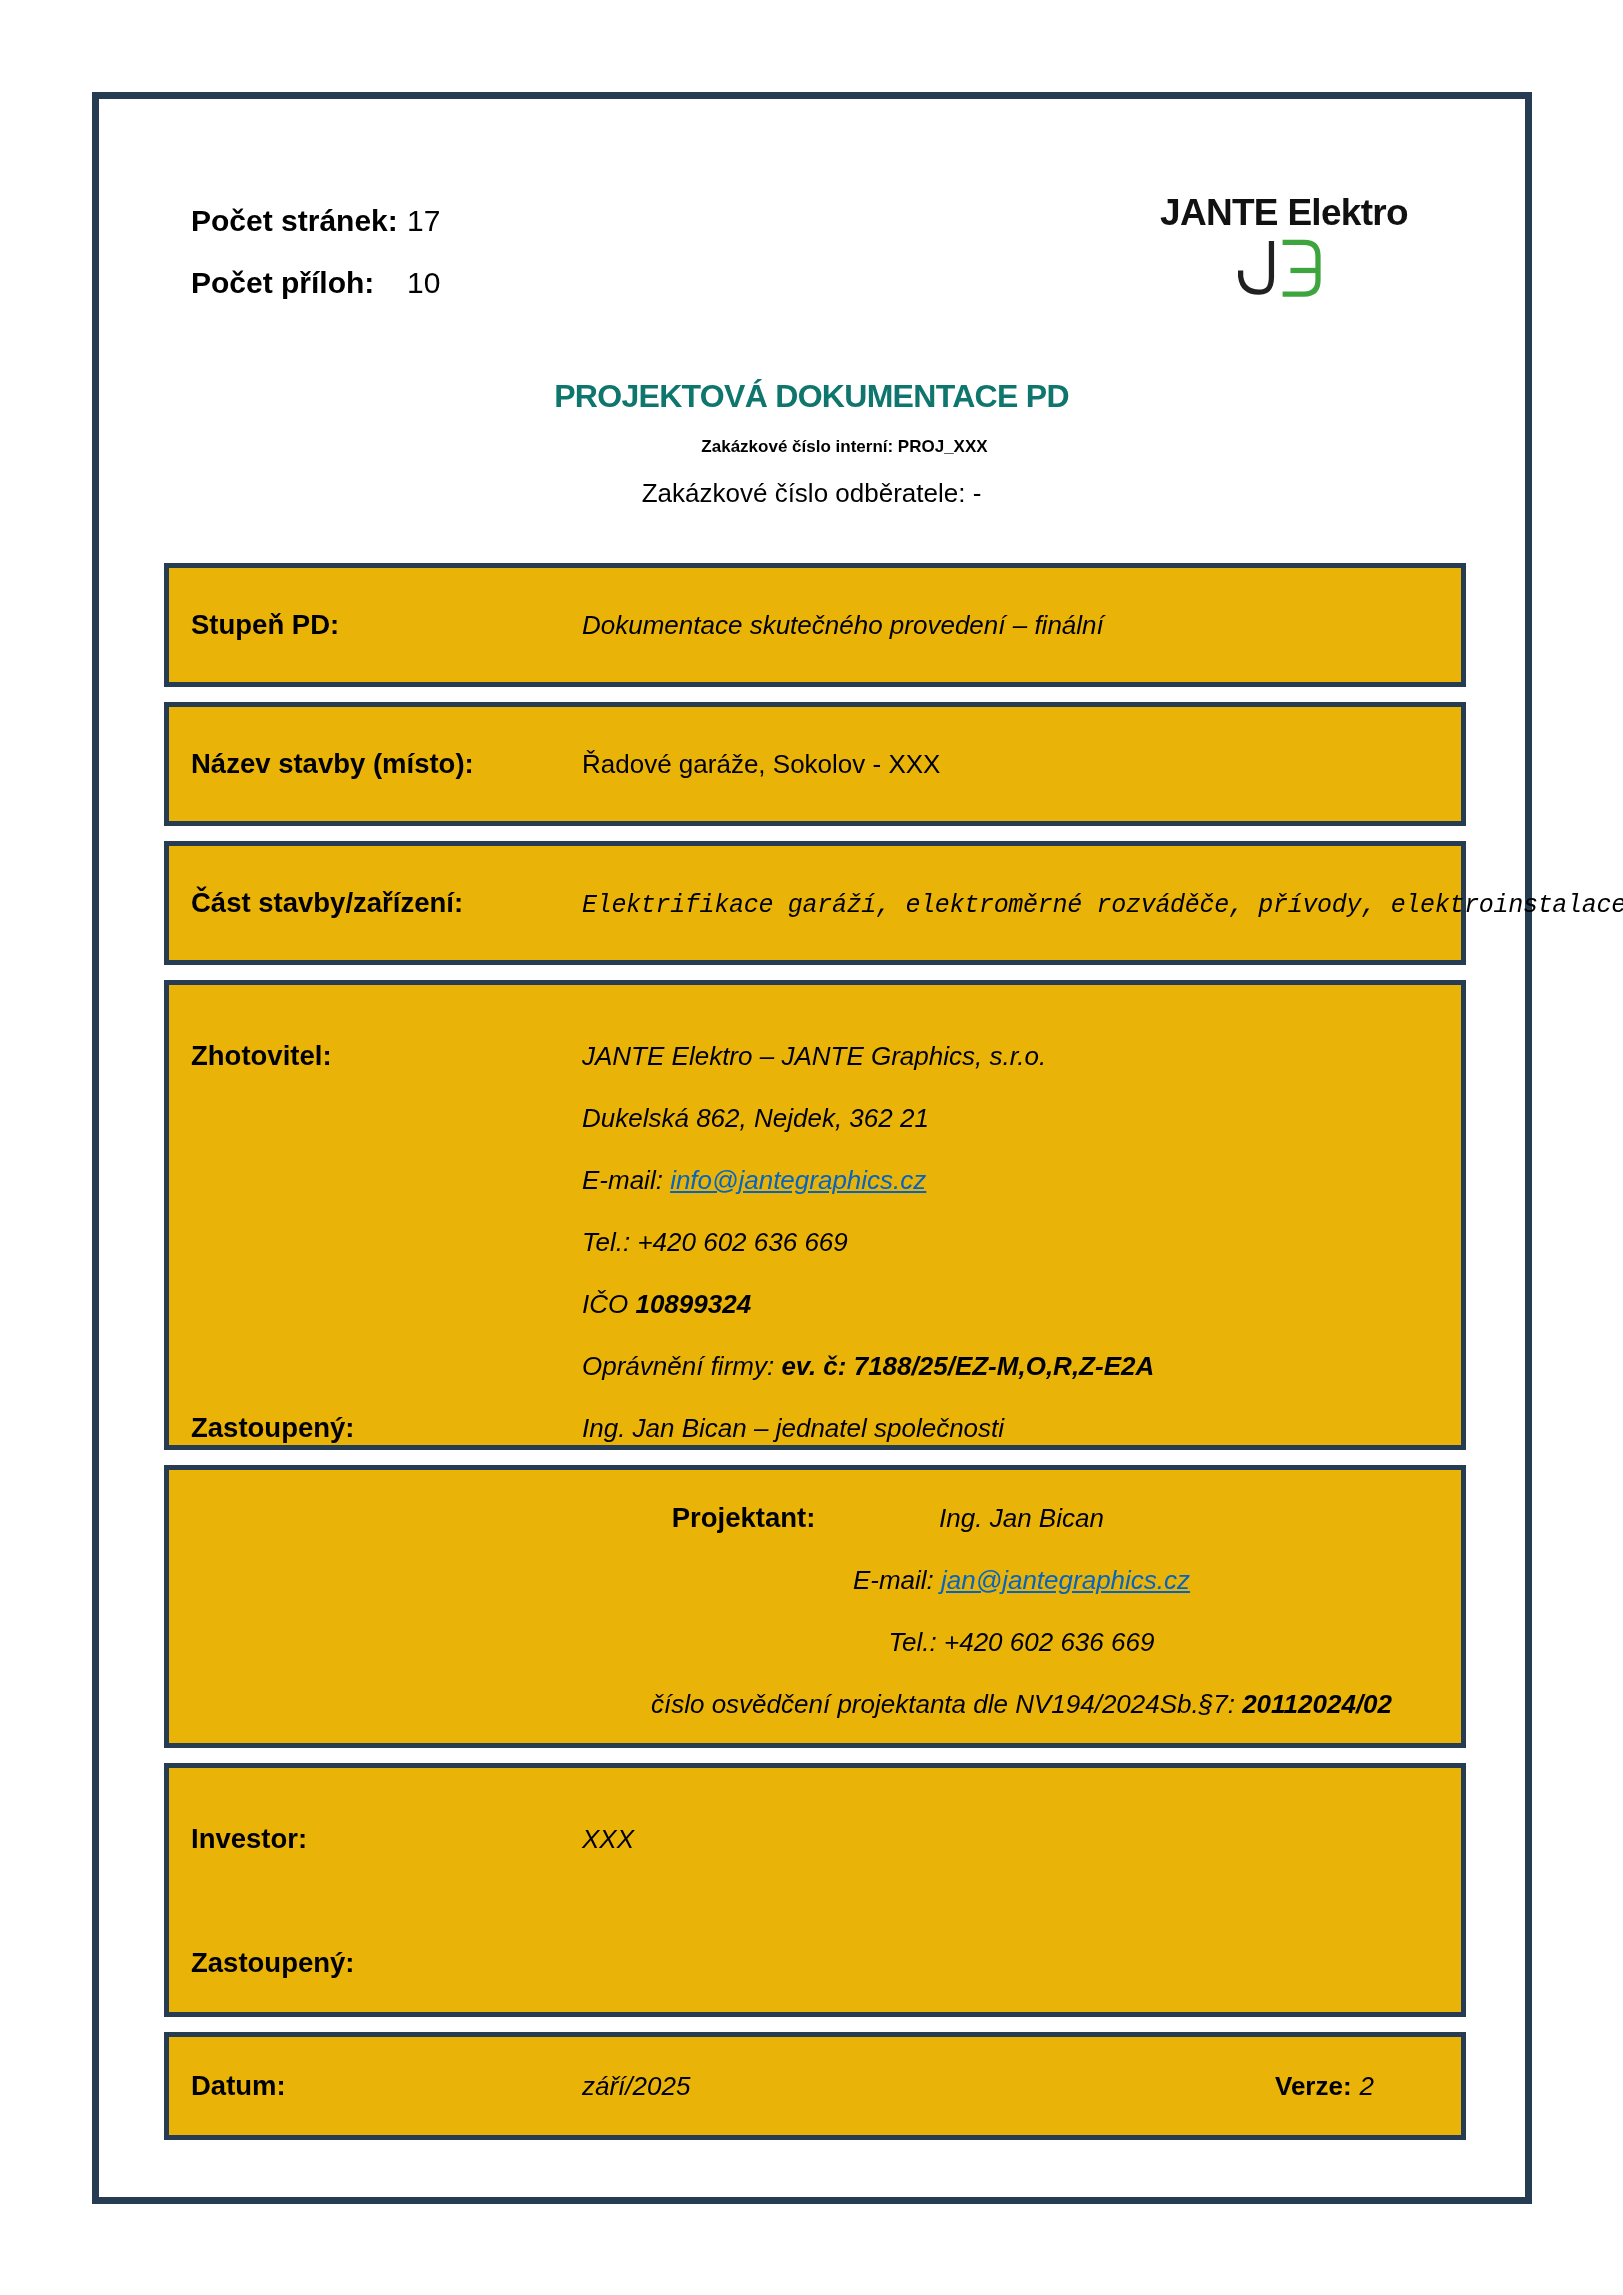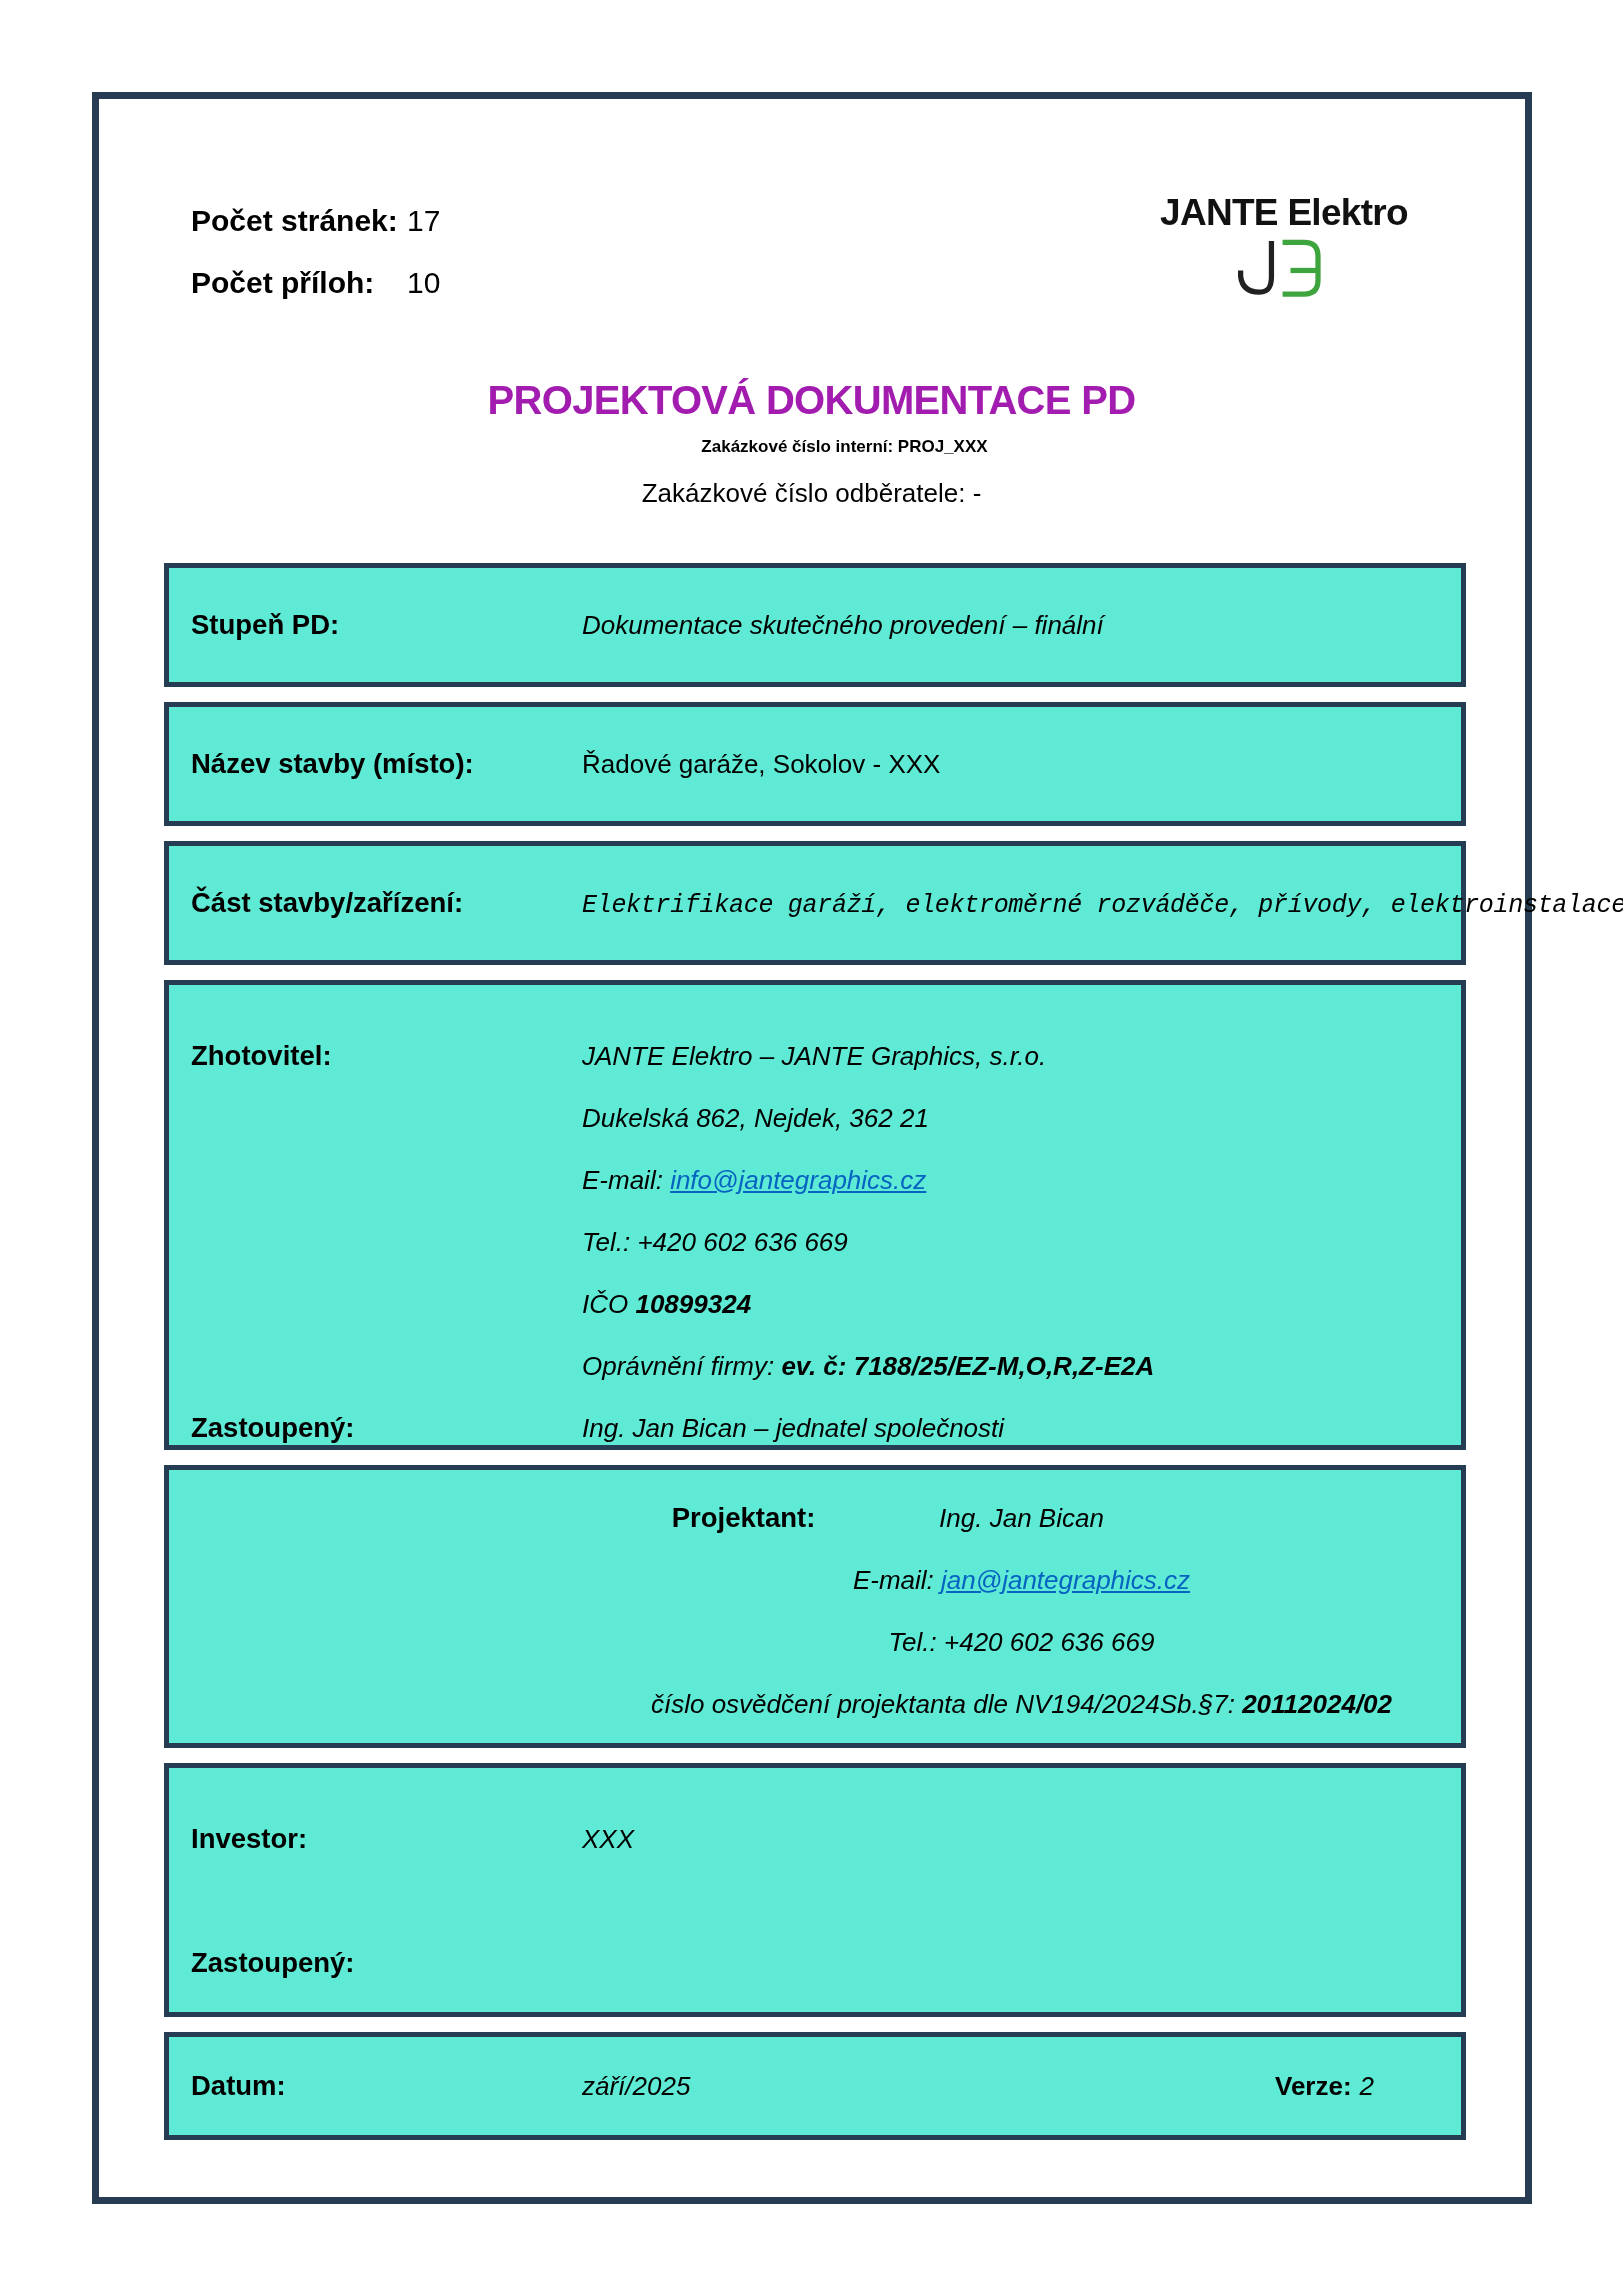--- a/index.html
+++ b/index.html
@@ -17,31 +17,31 @@
   .meta-row .mlbl{display:inline-block;width:216px;font-weight:bold;}
   
   .logo-text{
     position:absolute;left:1160px;top:192px;font-size:37px;font-weight:bold;
     letter-spacing:-0.7px;color:#111;white-space:nowrap;text-align:right;
   }
   .monogram{position:absolute;left:1234px;top:239px;}
   
   .title{
     position:absolute;left:0;top:378px;width:100%;margin:0;text-align:center;
-    font-size:40px;font-weight:bold;color:#a21caf;letter-spacing:-0.7px;
+    font-size:32px;font-weight:bold;color:#0f766e;letter-spacing:-0.7px;
   }
   .sub1{position:absolute;left:0;top:437px;width:100%;text-align:center;
     font-size:17px;font-weight:bold;margin-left:33px;}
   .sub2{position:absolute;left:0;top:478px;width:100%;text-align:center;
     font-size:26px;}
   
   .boxes{position:absolute;left:164px;top:563px;width:1302px;}
   .box{
     border:5.2px solid #263C52;box-sizing:border-box;margin-bottom:15px;
-    background:#5eead4;position:relative;
+    background:#eab308;position:relative;
   }
   .bx1,.bx2,.bx3{height:124px;display:flex;align-items:center;}
   .bx4{height:470px;padding-top:40px;}
   .bx5{height:283px;padding-top:17px;text-align:center;}
   .bx6{height:254px;padding-top:40px;}
   .bx7{height:108px;display:flex;align-items:center;}
   .mrow{height:62px;line-height:62px;padding-left:22px;white-space:nowrap;}
   .bx1 .mrow,.bx2 .mrow,.bx3 .mrow,.bx7 .mrow{height:auto;line-height:normal;width:100%;}
   .lbl{display:inline-block;width:391px;font-weight:bold;font-size:27.5px;vertical-align:baseline;}
   .val{font-size:26px;}

